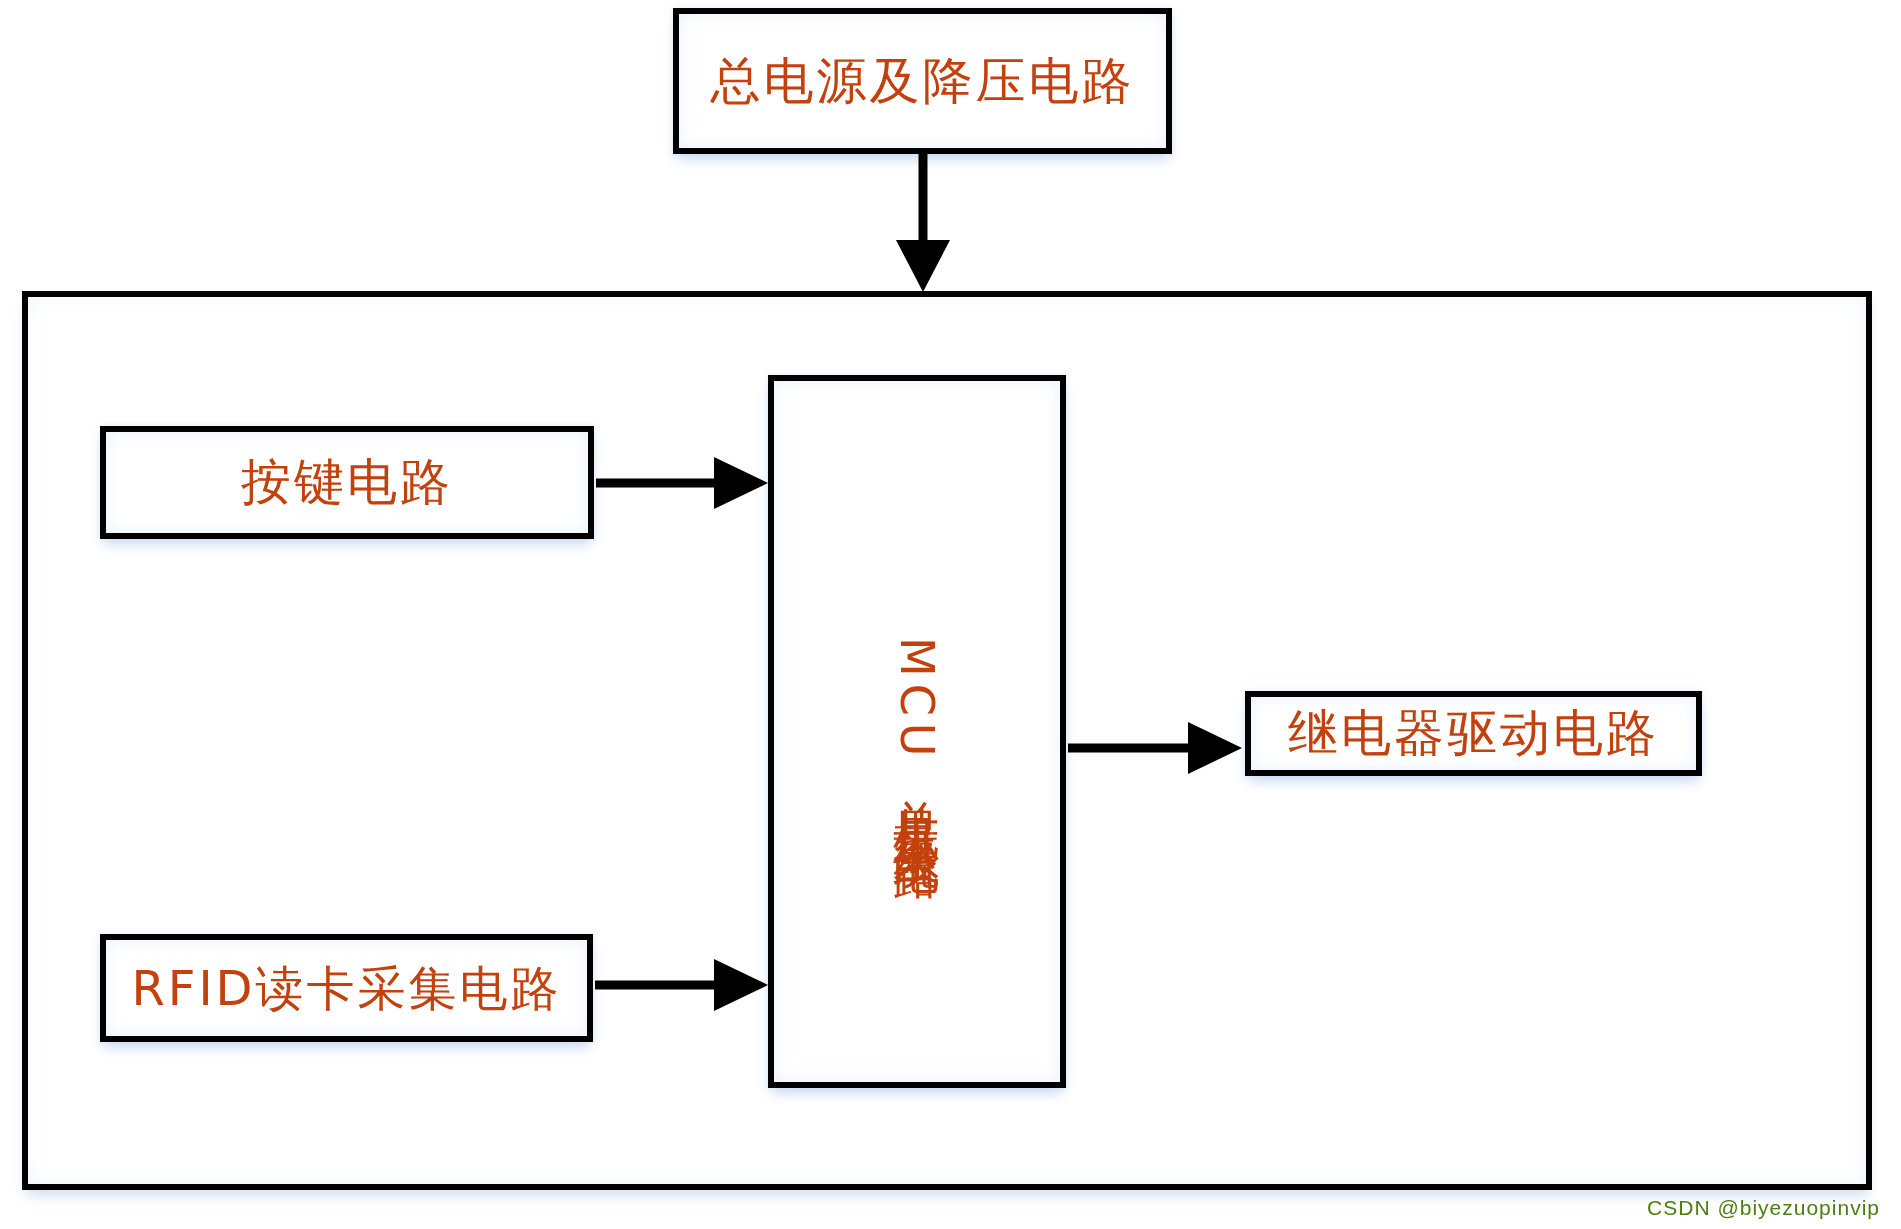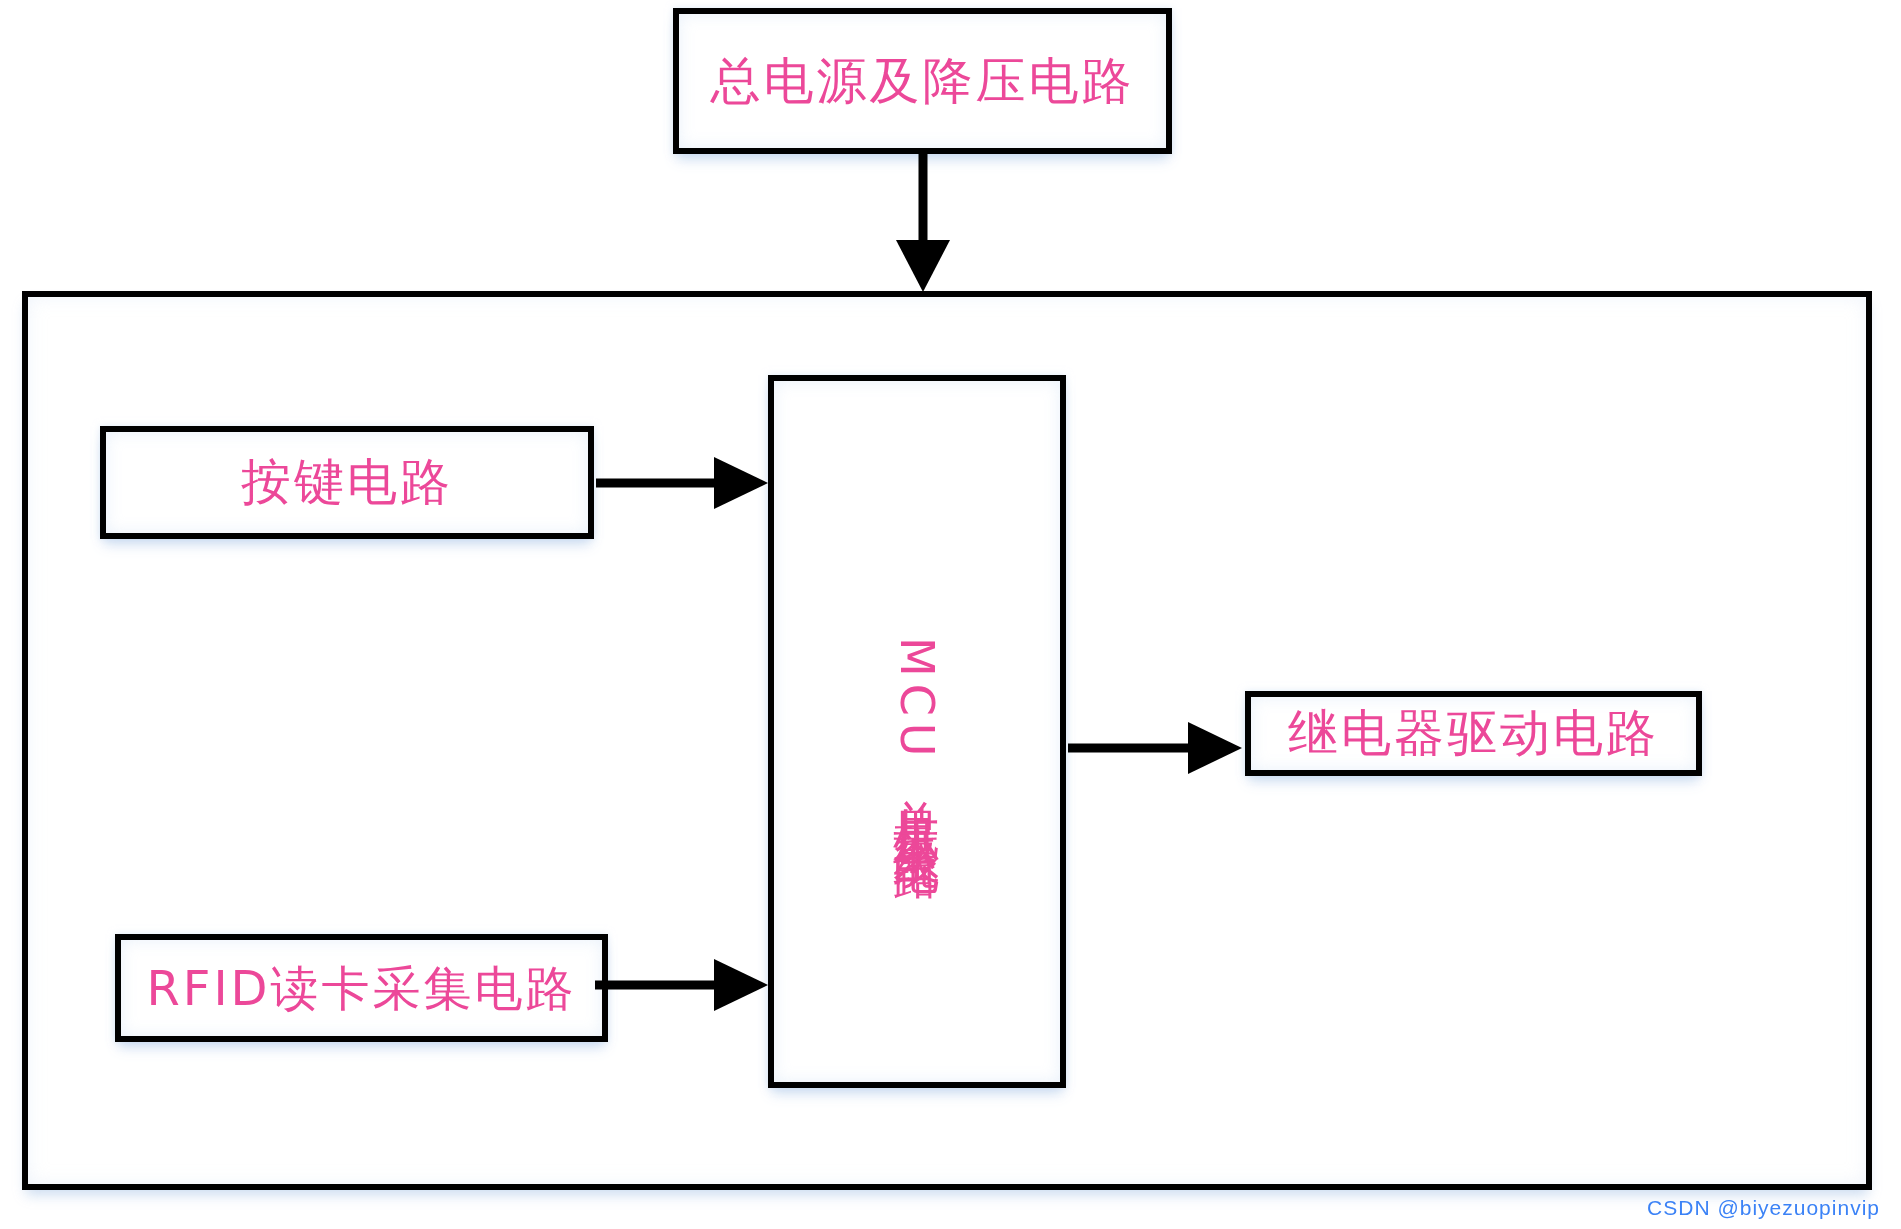--- a/index.html
+++ b/index.html
@@ -16,21 +16,21 @@
     font-family: "DejaVu Sans", "Liberation Sans", sans-serif;
   }
   .box {
     position: absolute;
     box-sizing: border-box;
     background: #ffffff;
     border: 6px solid #000000;
     display: flex;
     align-items: center;
     justify-content: center;
-    color: #ec4899;
+    color: #c2410c;
     box-shadow: 0 9px 12px -4px rgba(193, 213, 238, 0.85),
                 0 0 7px rgba(203, 220, 242, 0.55),
                 inset 0 0 16px rgba(206, 223, 244, 0.45);
   }
   .label-h {
     font-size: 50px;
     letter-spacing: 3px;
     white-space: nowrap;
     line-height: 1.1;
   }
@@ -56,41 +56,41 @@
     top: 0;
     width: 1901px;
     height: 1229px;
     pointer-events: none;
   }
   .watermark {
     position: absolute;
     top: 1196px;
     right: 21px;
     font-size: 21px;
-    color: #3b82f6;
+    color: #4d7c0f;
     letter-spacing: 1px;
     font-family: "Liberation Sans", "DejaVu Sans", sans-serif;
   }
 </style>
 </head>
 <body>
 
 <div class="stage">
 
   <div class="box" style="left:673px; top:8px; width:499px; height:146px;">
     <span class="label-h">总电源及降压电路</span>
   </div>
 
   <div class="outer-frame" style="left:22px; top:291px; width:1850px; height:899px;"></div>
 
   <div class="box" style="left:100px; top:426px; width:494px; height:113px;">
     <span class="label-h">按键电路</span>
   </div>
 
-  <div class="box" style="left:100px; top:934px; width:493px; height:108px;margin-left:15px;">
+  <div class="box" style="left:100px; top:934px; width:493px; height:108px;">
     <span class="label-h" style="font-size:48px;">RFID读卡采集电路</span>
   </div>
 
   <div class="box" style="left:768px; top:375px; width:298px; height:713px;">
     <span class="mcu-label">MCU单片机最小系统电路</span>
   </div>
 
   <div class="box" style="left:1245px; top:691px; width:457px; height:85px;">
     <span class="label-h">继电器驱动电路</span>
   </div>

